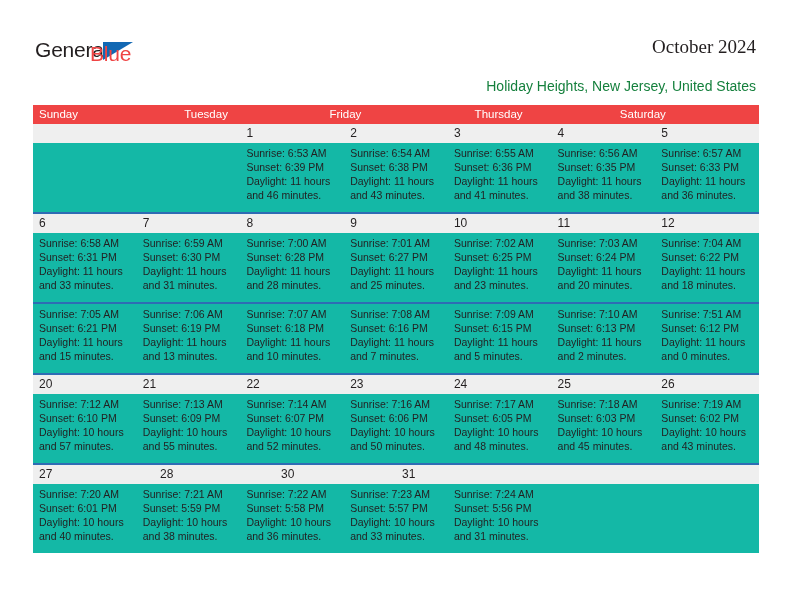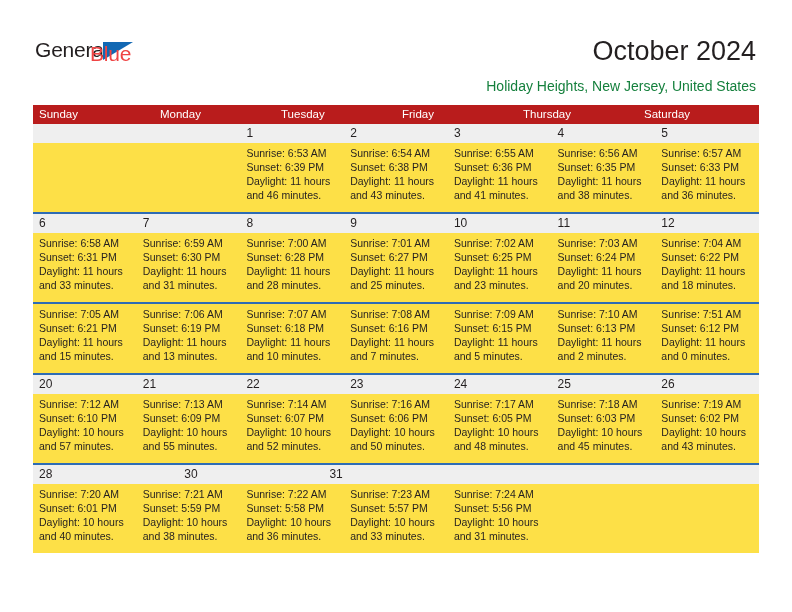--- a/index.html
+++ b/index.html
@@ -60,24 +60,25 @@
     top: 4px;
     font-size: 21px;
     letter-spacing: -0.2px;
     color: #ef4444;
     font-family: "Liberation Sans", sans-serif;
   }
   .title {
     position: absolute;
     right: 36px;
     top: 36px;
-    font-size: 27px;
+    font-size: 19px;
     color: #231f20;
     text-align: center;
     white-space: nowrap;
+    font-family: Liberation Serif, serif;
   }
   .subtitle {
     position: absolute;
     right: 36px;
     top: 78px;
     font-size: 14px;
     color: #15803d;
     text-align: right;
     white-space: nowrap;
   }
@@ -85,21 +86,21 @@
   
   .calendar {
     position: absolute;
     left: 33px;
     top: 105px;
     width: 726px;
   }
   .weekhead {
     display: flex;
     width: 100%;
-    background: #b91c1c;
+    background: #ef4444;
     height: 19px;
   }
   .weekhead .wh {
     flex: 1 1 0;
     box-sizing: border-box;
     padding-left: 6px;
     font-size: 11.5px;
     line-height: 19px;
     color: #ffffff;
     white-space: nowrap;
@@ -123,21 +124,21 @@
     flex: 1 1 0;
     box-sizing: border-box;
     padding-left: 6px;
     font-size: 12px;
     line-height: 19px;
     color: #231f20;
   }
   .inforow {
     display: flex;
     width: 100%;
-    background: #fde047;
+    background: #14b8a6;
     height: 69px;
   }
   .inforow .cell {
     flex: 1 1 0;
     box-sizing: border-box;
     padding: 3px 5px 0 6px;
     font-size: 10.5px;
     line-height: 14px;
     color: #231f20;
     overflow: hidden;
@@ -158,21 +159,20 @@
       <span class="logo-tri"></span>
       <span class="logo-blue">Blue</span>
     </div>
     <div class="title">October 2024</div>
     <div class="subtitle">Holiday Heights, New Jersey, United States</div>
   </div>
 
   <div class="calendar">
     <div class="weekhead">
       <div class="wh">Sunday</div>
-      <div class="wh">Monday</div>
       <div class="wh">Tuesday</div>
       <div class="wh">Friday</div>
       <div class="wh">Thursday</div>
       <div class="wh">Saturday</div>
     </div>
     <div id="weeks-container">
         <div class="week">
           <div class="numrow">
             <div class="num"></div>
             <div class="num"></div>
@@ -368,20 +368,21 @@
             <div class="cell">
               <span class="ln">Sunrise: 7:19 AM</span>
               <span class="ln">Sunset: 6:02 PM</span>
               <span class="ln">Daylight: 10 hours</span>
               <span class="ln">and 43 minutes.</span>
             </div>
           </div>
         </div>
         <div class="week">
           <div class="numrow">
+            <div class="num">27</div>
             <div class="num">28</div>
             <div class="num">30</div>
             <div class="num">31</div>
             <div class="num"></div>
             <div class="num"></div>
           </div>
           <div class="inforow">
             <div class="cell">
               <span class="ln">Sunrise: 7:20 AM</span>
               <span class="ln">Sunset: 6:01 PM</span>

